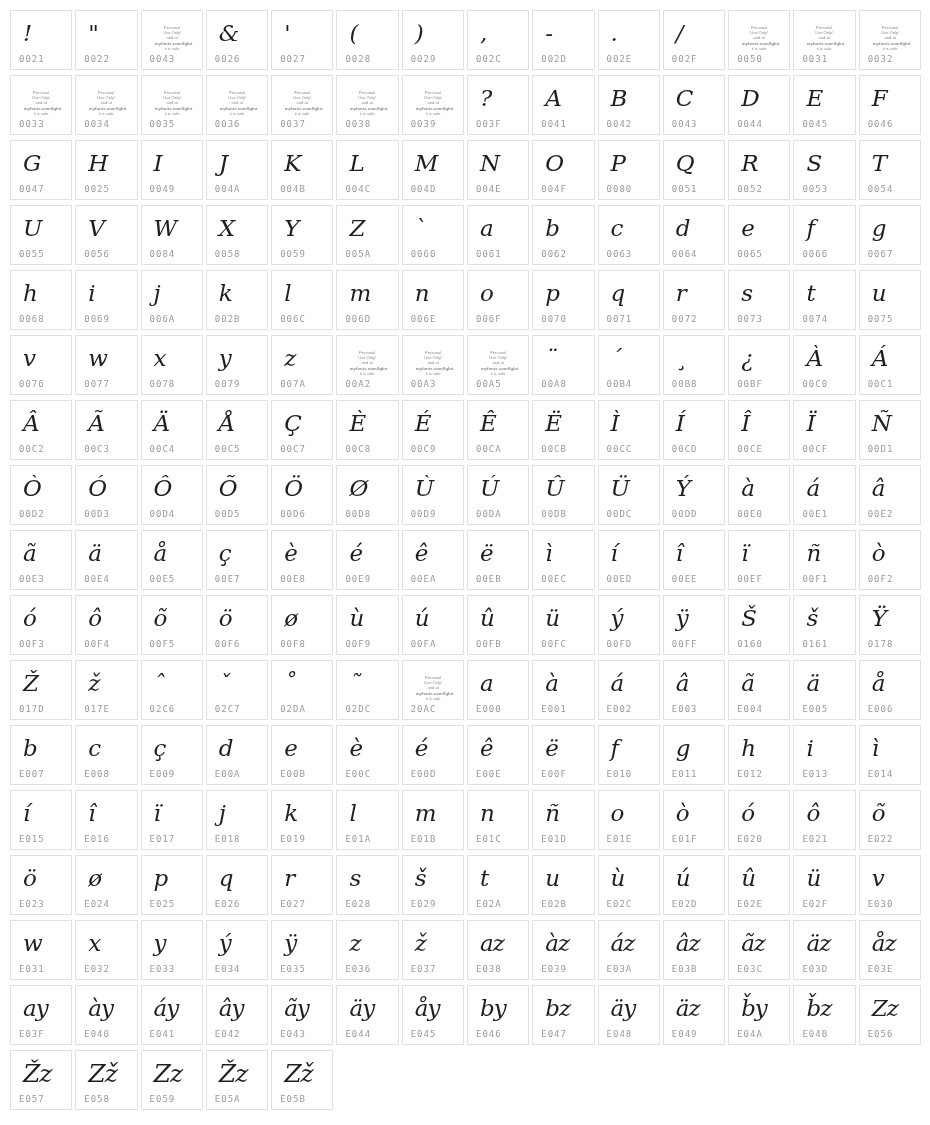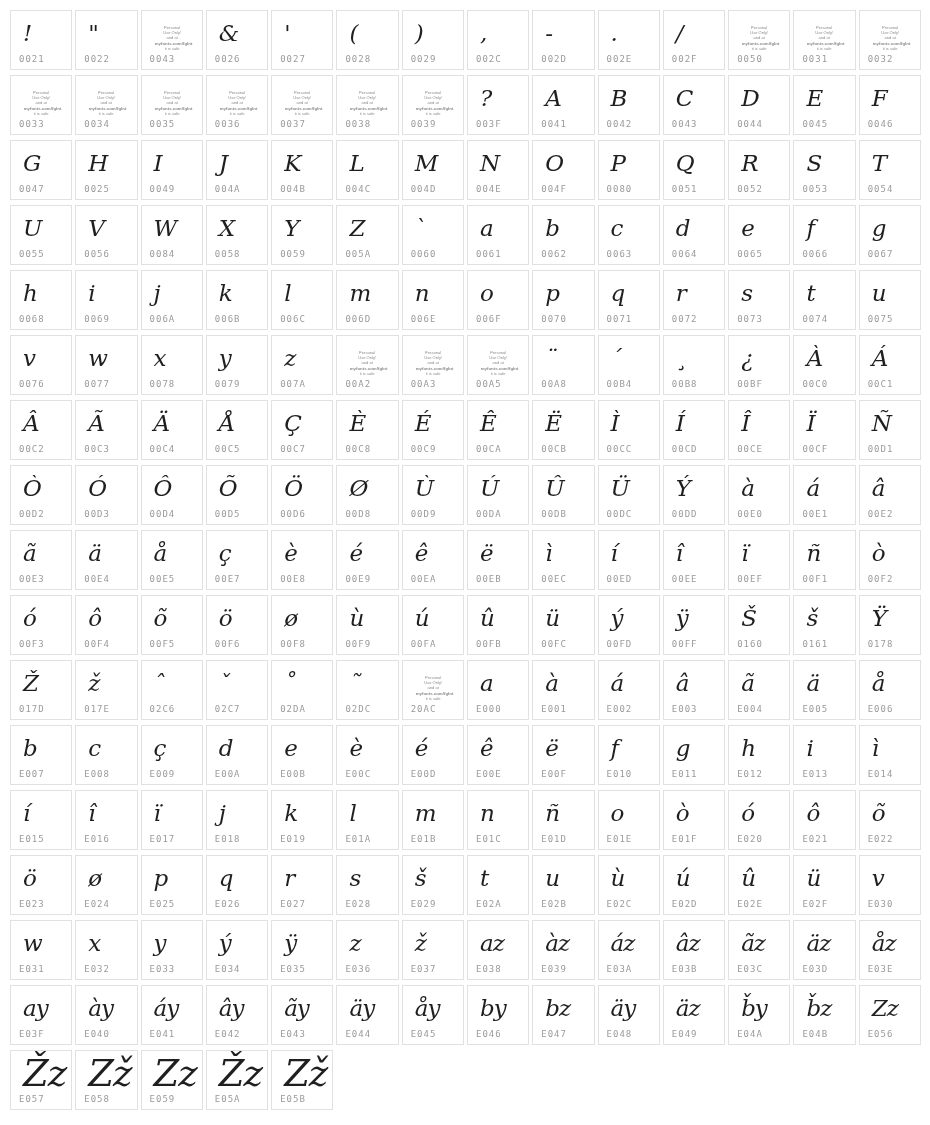--- a/index.html
+++ b/index.html
@@ -26,21 +26,21 @@
   .glyph{
     font-family:"DejaVu Serif","Liberation Serif",serif;
     font-style:italic;
     font-weight:400;
     font-size:23px;
     line-height:1;
     color:#1f1f1f;
     white-space:nowrap;
     letter-spacing:-1px;
   }
-  .cell.lg .glyph{font-size:37px;}
+  .cell.lg .glyph{font-size:25px;}
   .code{
     position:absolute;
     left:8px;
     bottom:5px;
     font-family:"DejaVu Sans Mono","Liberation Mono",monospace;
     font-size:9px;
     letter-spacing:1px;
     color:#9b9b9b;
   }
   .wm{
@@ -362,21 +362,21 @@
     <div class="cell">
       <div class="glyph">i</div>
       <div class="code">0069</div>
     </div>
     <div class="cell">
       <div class="glyph">j</div>
       <div class="code">006A</div>
     </div>
     <div class="cell">
       <div class="glyph">k</div>
-      <div class="code">006B</div>
+      <div class="code">002B</div>
     </div>
     <div class="cell">
       <div class="glyph">l</div>
       <div class="code">006C</div>
     </div>
     <div class="cell">
       <div class="glyph">m</div>
       <div class="code">006D</div>
     </div>
     <div class="cell">

